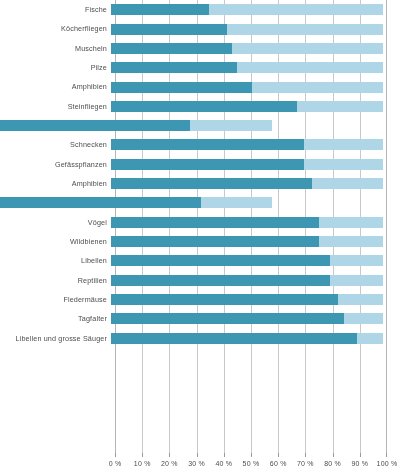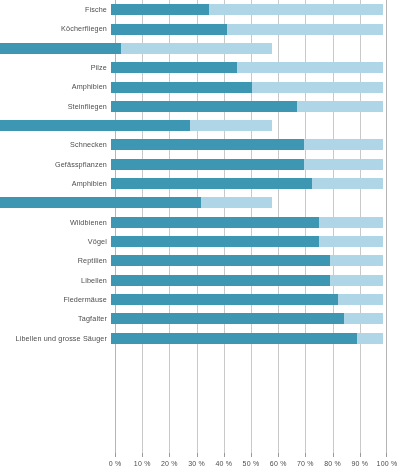--- a/index.html
+++ b/index.html
@@ -150,20 +150,21 @@
         </div>
       </div>
       <div class="chart-row">
         <div class="row-label">Köcherfliegen</div>
         <div class="row-track">
           <div class="bar-remainder" style="background: rgb(174, 214, 230);"></div>
           <div class="bar-value" style="width: 115.6px; background: rgb(61, 151, 179);"></div>
         </div>
       </div>
       <div class="chart-row">
+        <div class="row-label">Muscheln</div>
         <div class="row-track">
           <div class="bar-remainder" style="background: rgb(174, 214, 230);"></div>
           <div class="bar-value" style="width: 121.04px; background: rgb(61, 151, 179);"></div>
         </div>
       </div>
       <div class="chart-row">
         <div class="row-label">Pilze</div>
         <div class="row-track">
           <div class="bar-remainder" style="background: rgb(174, 214, 230);"></div>
           <div class="bar-value" style="width: 126.48px; background: rgb(61, 151, 179);"></div>
@@ -210,42 +211,42 @@
           <div class="bar-value" style="width: 201.28px; background: rgb(61, 151, 179);"></div>
         </div>
       </div>
       <div class="chart-row">
         <div class="row-track">
           <div class="bar-remainder" style="background: rgb(174, 214, 230);"></div>
           <div class="bar-value" style="width: 201.28px; background: rgb(61, 151, 179);"></div>
         </div>
       </div>
       <div class="chart-row">
+        <div class="row-label">Vögel</div>
+        <div class="row-track">
+          <div class="bar-remainder" style="background: rgb(174, 214, 230);"></div>
+          <div class="bar-value" style="width: 208.08px; background: rgb(61, 151, 179);"></div>
+        </div>
+      </div>
+      <div class="chart-row">
         <div class="row-label">Wildbienen</div>
         <div class="row-track">
           <div class="bar-remainder" style="background: rgb(174, 214, 230);"></div>
           <div class="bar-value" style="width: 208.08px; background: rgb(61, 151, 179);"></div>
         </div>
       </div>
       <div class="chart-row">
-        <div class="row-label">Vögel</div>
-        <div class="row-track">
-          <div class="bar-remainder" style="background: rgb(174, 214, 230);"></div>
-          <div class="bar-value" style="width: 208.08px; background: rgb(61, 151, 179);"></div>
+        <div class="row-label">Libellen</div>
+        <div class="row-track">
+          <div class="bar-remainder" style="background: rgb(174, 214, 230);"></div>
+          <div class="bar-value" style="width: 218.96px; background: rgb(61, 151, 179);"></div>
         </div>
       </div>
       <div class="chart-row">
         <div class="row-label">Reptilien</div>
-        <div class="row-track">
-          <div class="bar-remainder" style="background: rgb(174, 214, 230);"></div>
-          <div class="bar-value" style="width: 218.96px; background: rgb(61, 151, 179);"></div>
-        </div>
-      </div>
-      <div class="chart-row">
-        <div class="row-label">Libellen</div>
         <div class="row-track">
           <div class="bar-remainder" style="background: rgb(174, 214, 230);"></div>
           <div class="bar-value" style="width: 218.96px; background: rgb(61, 151, 179);"></div>
         </div>
       </div>
       <div class="chart-row">
         <div class="row-label">Fledermäuse</div>
         <div class="row-track">
           <div class="bar-remainder" style="background: rgb(174, 214, 230);"></div>
           <div class="bar-value" style="width: 227.12px; background: rgb(61, 151, 179);"></div>

